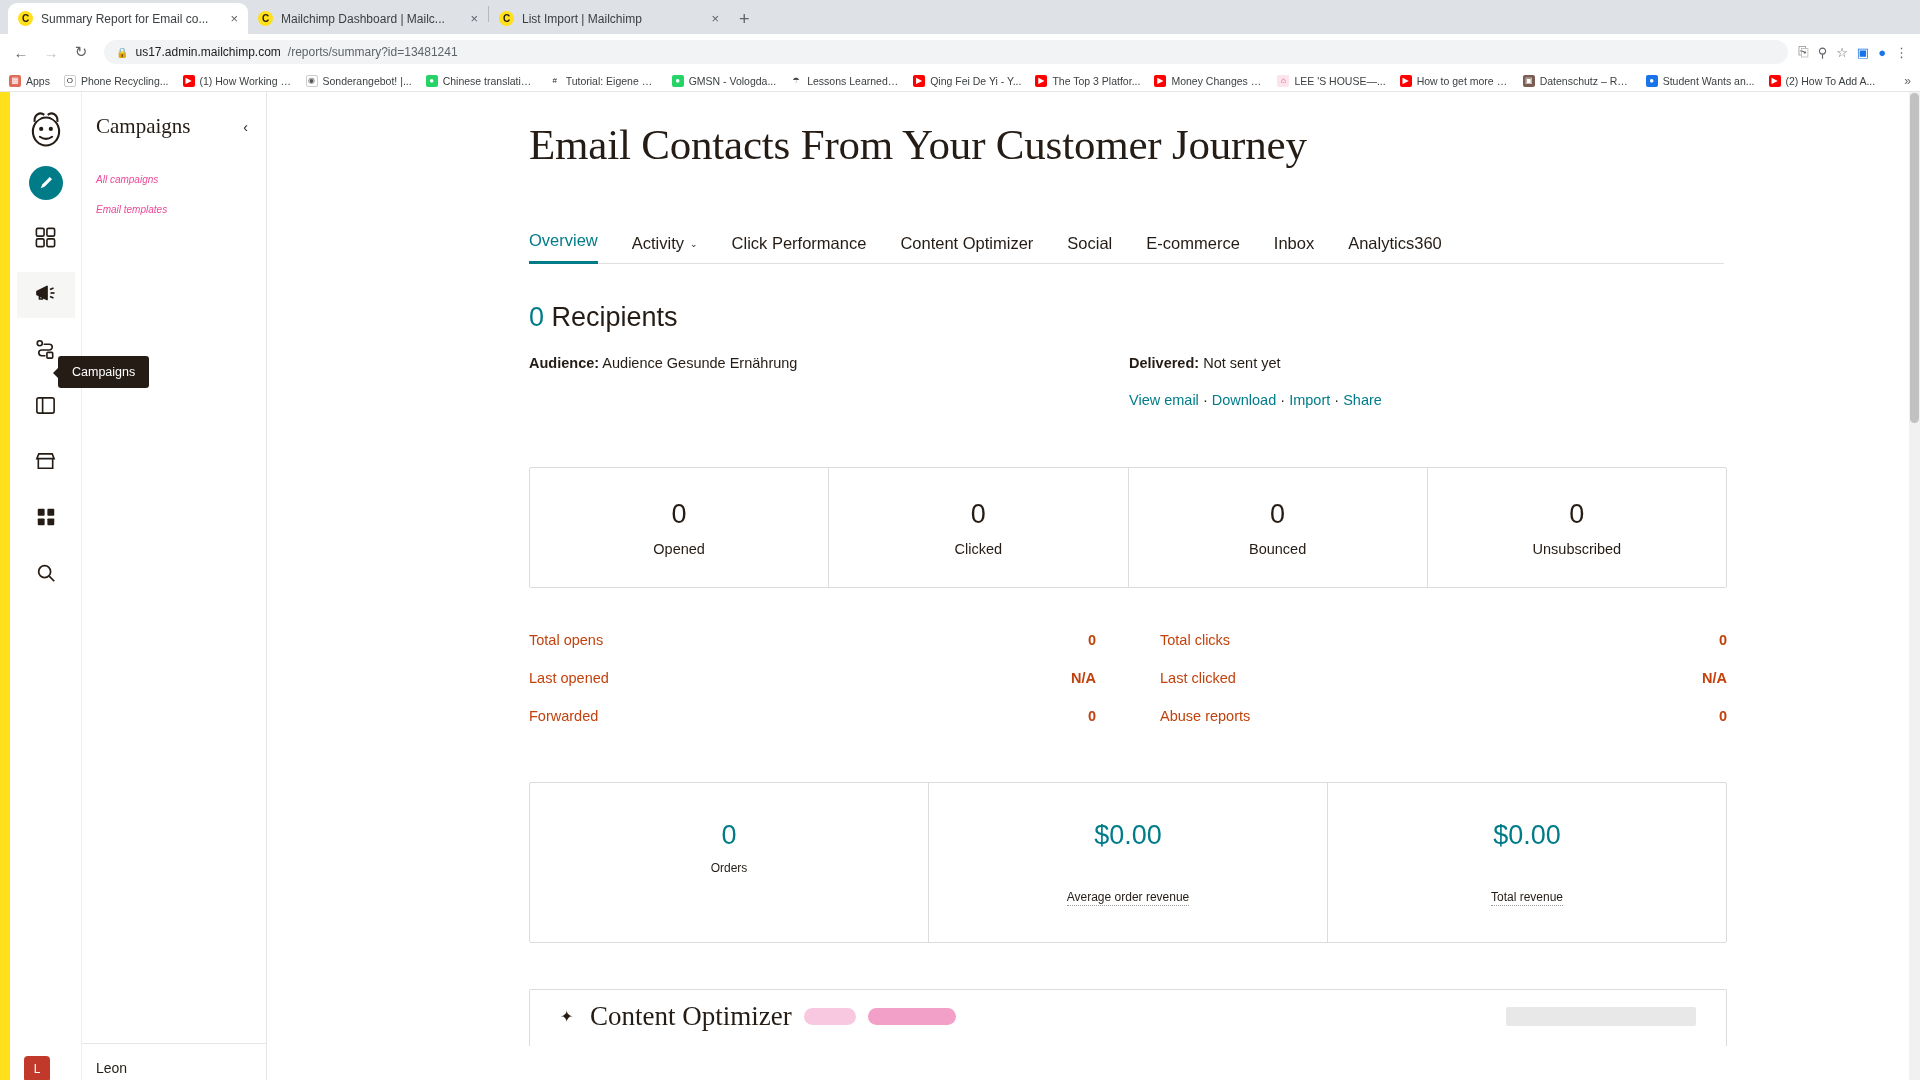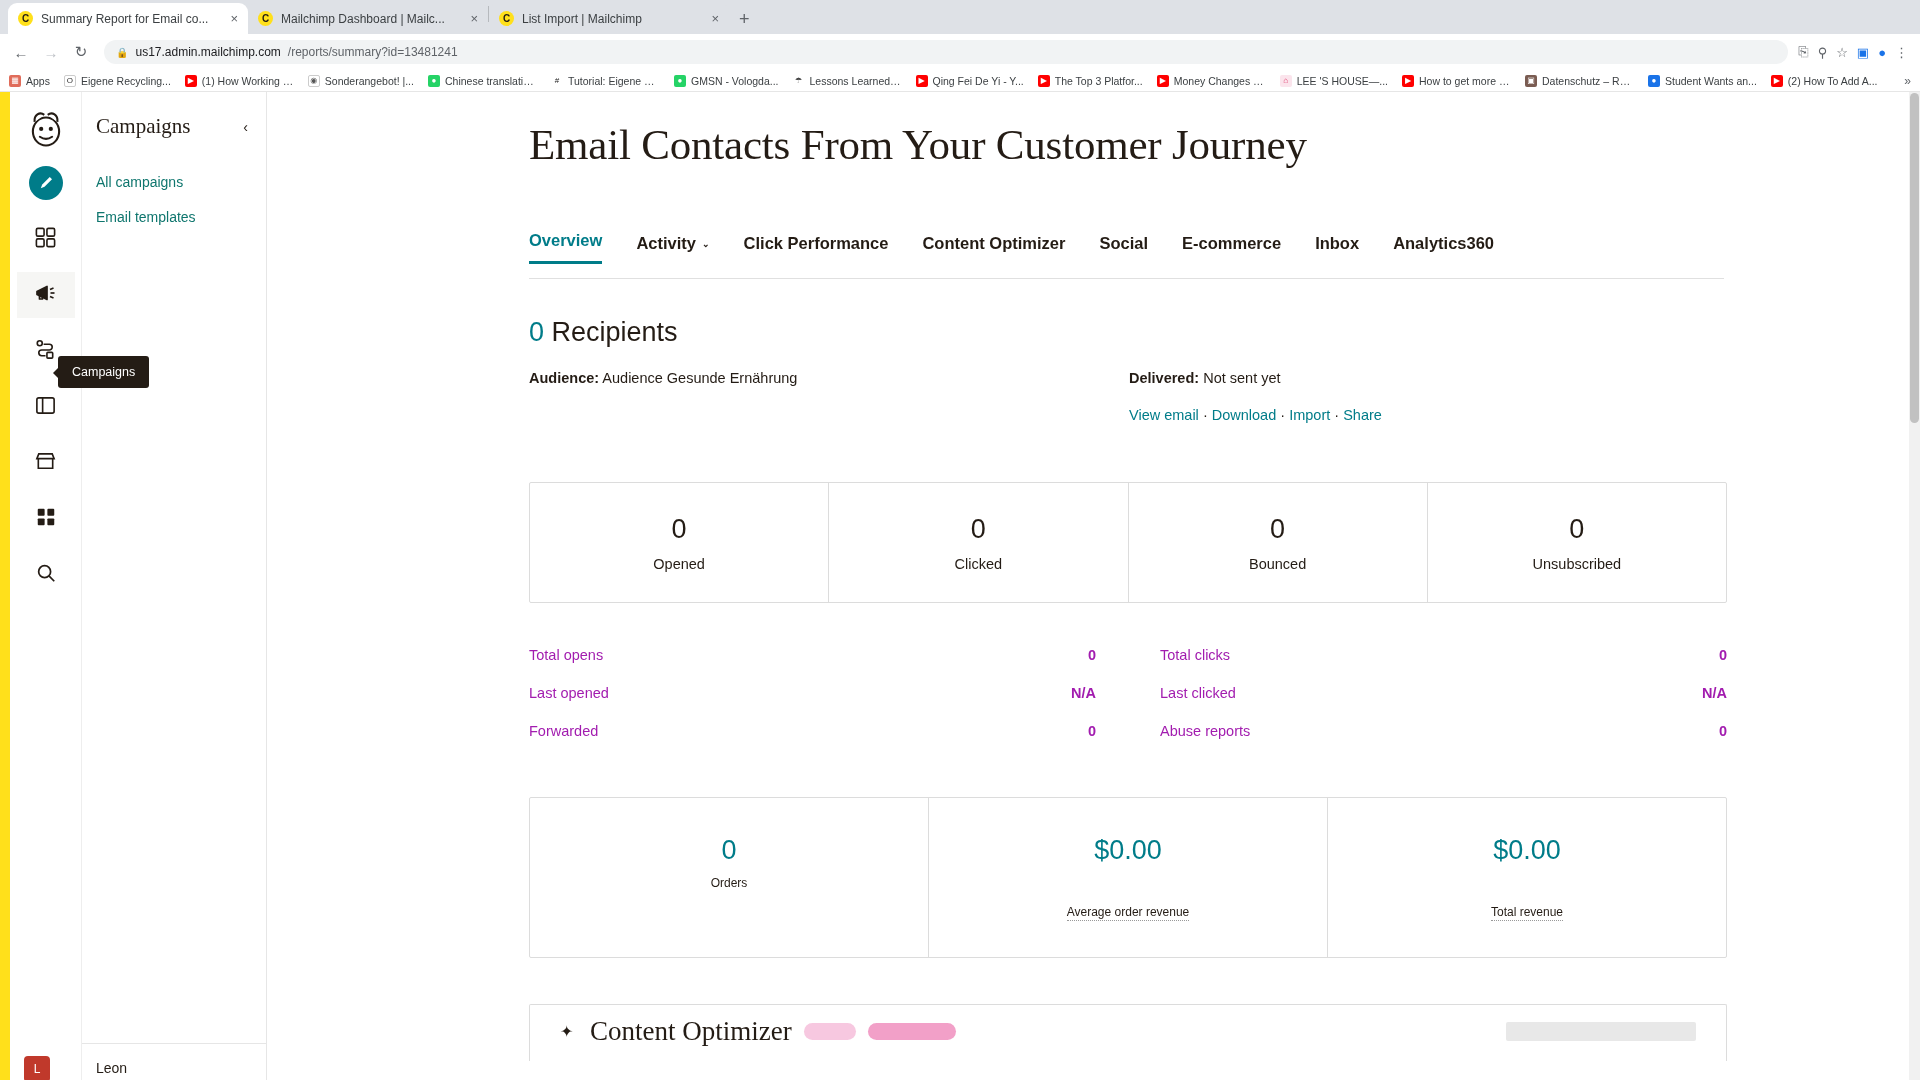--- a/index.html
+++ b/index.html
@@ -94,21 +94,21 @@
     width:185px; background:#ffffff; border-right:1px solid #e6e6e6; flex:none;
     padding:22px 0 0 0; position:relative;
   }
   .navpanel-head {
     display:flex; align-items:center; justify-content:space-between;
     padding:0 18px 0 14px; margin-bottom:26px;
   }
   .navpanel-title { font-family:"Liberation Serif", serif; font-size:21px; color:#241c15; }
   .collapse-chev { font-size:14px; color:#241c15; }
   .nav-link {
-    font-size:14px; color:#0f766e; padding:9px 14px; line-height:1.2;
+    font-size:10px; color:#ec4899; padding:9px 14px; line-height:1.2;font-style:italic;
   }
   .nav-user {
     position:absolute; bottom:0; left:0; right:0;
     border-top:1px solid #e6e6e6; padding:16px 14px; font-size:14px; color:#241c15;
   }
 
   .tooltip {
     position:absolute; left:58px; top:264px; background:#241c15; color:#fff;
     font-size:12.5px; padding:9px 14px; border-radius:3px; white-space:nowrap; z-index:40;
   }
@@ -121,21 +121,21 @@
   
   .main { flex:1; overflow:hidden; padding:28px 0 0 0; position:relative; background:#fff; }
   .wrap { width:1200px; margin-left:262px; }
 
   .page-title {
     font-family:"Liberation Serif", serif; font-weight:normal;
     font-size:43px; color:#241c15; letter-spacing:-0.2px; margin-bottom:62px;
   }
 
   .tabs { display:flex; align-items:flex-end; gap:34px; border-bottom:1px solid #e0e0e0;
-          padding-bottom:26px; width:1195px;font-weight:bold; }
+          padding-bottom:11px; width:1195px; }
   .rtab { font-size:16.5px; color:#241c15; position:relative; padding-bottom:11px;
           margin-bottom:-12px; display:flex; align-items:center; gap:6px; }
   .rtab.active { color:#007c89; border-bottom:3px solid #007c89; }
   .rtab .chev { font-size:9px; }
 
   .recipients { margin-top:38px; font-size:27px; color:#241c15; font-weight:400; }
   .recipients .num { color:#007c89; }
 
   .meta { display:flex; margin-top:22px; }
   .meta-col { width:615px; }
@@ -151,21 +151,21 @@
   .statcard {
     flex:1; padding:32px 0 30px 0; text-align:center; border-right:1px solid #dcdcdc;
   }
   .statcard:last-child { border-right:none; }
   .statcard .v { font-size:27px; color:#241c15; line-height:1.1; }
   .statcard .l { font-size:14.5px; color:#241c15; margin-top:11px; }
 
   .metrics { margin-top:44px; display:flex; width:1198px; }
   .mcol { width:599px; }
   .mrow { display:flex; justify-content:space-between; align-items:flex-end;
-          font-size:14.5px; color:#a21caf; padding:0 0 22px 0; }
+          font-size:14.5px; color:#c2410c; padding:0 0 22px 0; }
   .mrow .mval { font-weight:bold; }
   .mcol.right .mrow { padding-left:32px; }
   .mcol.left .mrow { padding-right:32px; }
 
   .revcards {
     margin-top:36px; display:flex; width:1198px;
     border:1px solid #dcdcdc; border-radius:2px;
   }
   .revcard { flex:1; padding:38px 0 36px 0; text-align:center; border-right:1px solid #dcdcdc; }
   .revcard:last-child { border-right:none; }
@@ -234,21 +234,21 @@
       </div>
     </div>
 
     <div class="bookmarks">
       <div class="bm">
         <span class="bico" style="background:#e06c5a">▦</span>
         <span class="bm-label">Apps</span>
         </div>
       <div class="bm">
         <span class="bico" style="background:#fff;color:#333;border:1px solid #ccc">O</span>
-        <span class="bm-label">Eigene Recycling...</span>
+        <span class="bm-label">Phone Recycling...</span>
         </div>
       <div class="bm">
         <span class="bico" style="background:#ff0000">▶</span>
         <span class="bm-label">(1) How Working a...</span>
         </div>
       <div class="bm">
         <span class="bico" style="background:#fff;color:#555;border:1px solid #ccc">◉</span>
         <span class="bm-label">Sonderangebot! |...</span>
         </div>
       <div class="bm">

